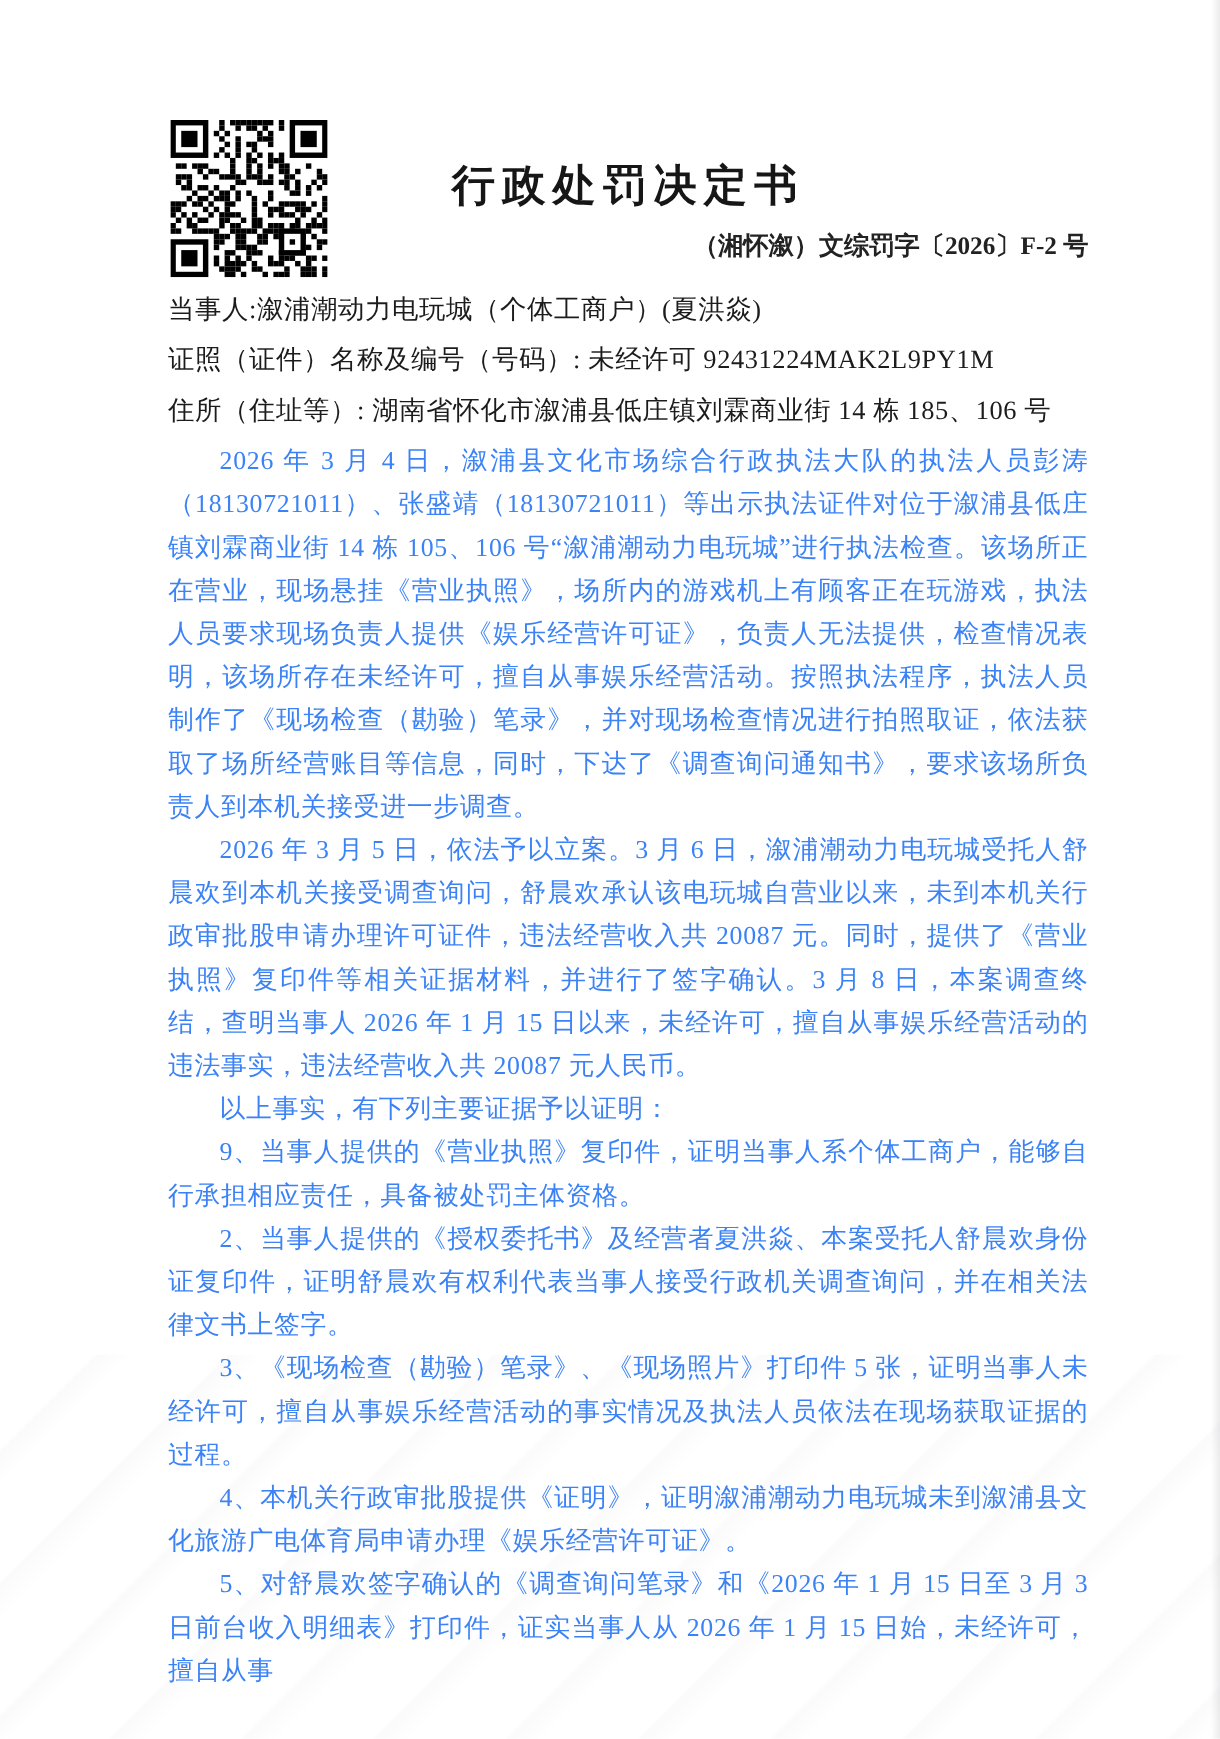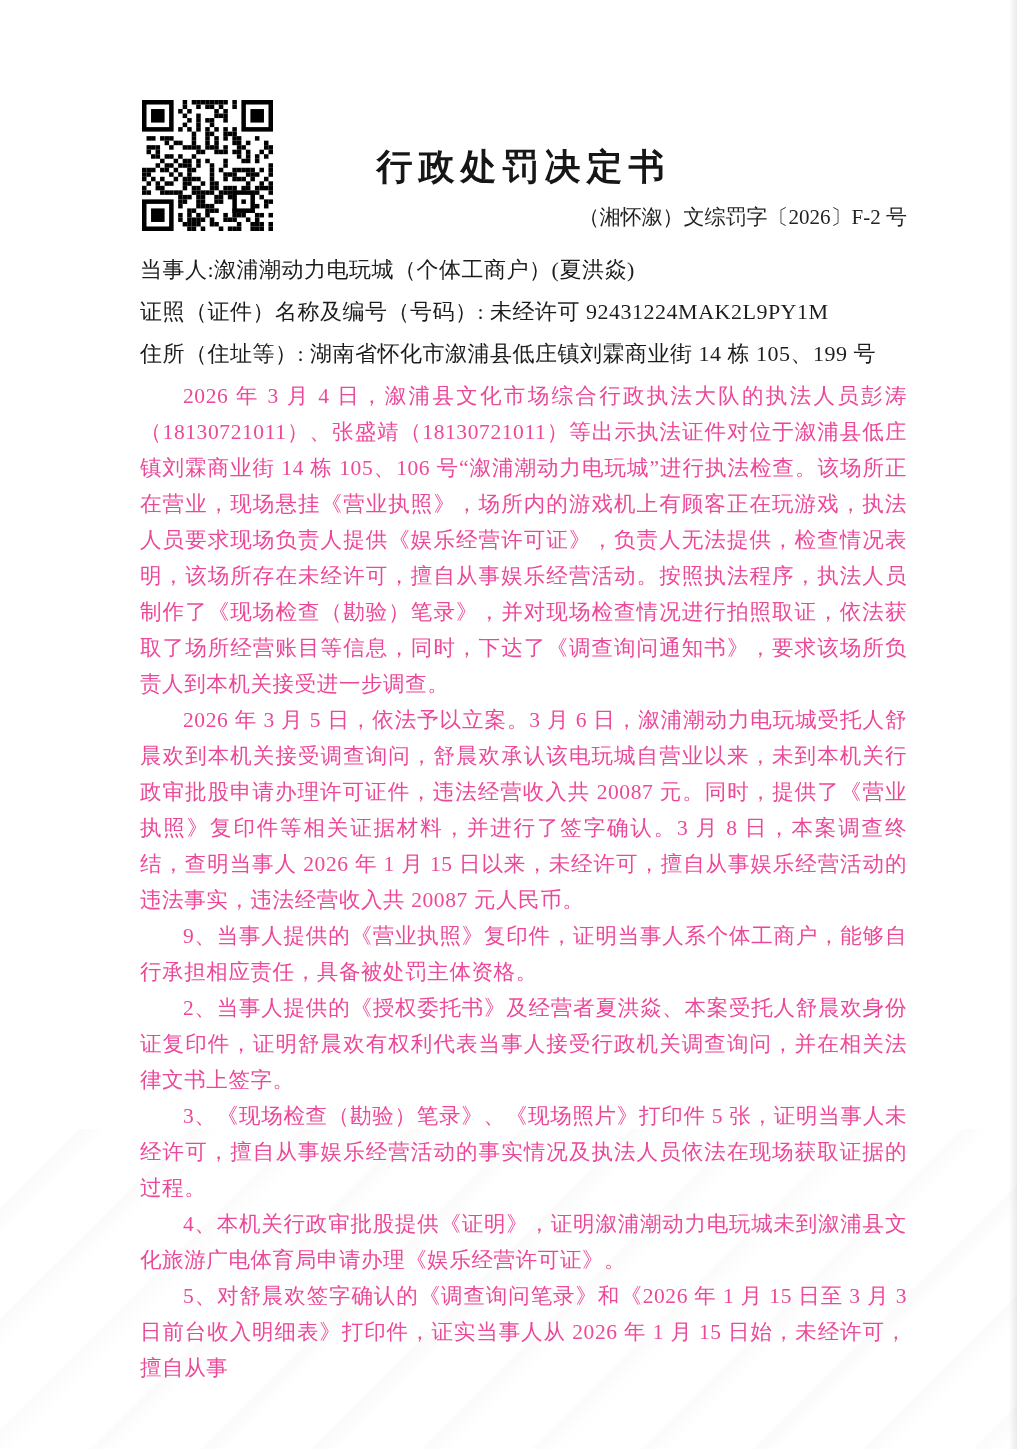--- a/index.html
+++ b/index.html
@@ -26,55 +26,56 @@
     background: repeating-linear-gradient(135deg,
       rgba(130,130,145,0.00) 0px, rgba(130,130,145,0.00) 55px,
       rgba(130,130,145,0.035) 58px, rgba(130,130,145,0.00) 78px);
     pointer-events: none;
   }
   .qr {
     position: absolute; left: 142px; top: 100px;
     width: 131px; height: 131px;
   }
   .content {
-    position: absolute; left: 0; top: 16px; width: 1017px;
+    position: absolute; left: 0; top: 4px; width: 1017px;
     padding: 0 110px 0 140px;
   }
   .doc-title {
     margin-top: 128px;
     text-align: center;
     font-size: 36px;
     line-height: 46px;
     font-weight: 700;
     letter-spacing: 6px;
     color: #161616;
   }
   .doc-number {
     margin-top: 12px;
     text-align: right;
     font-size: 21px;
     line-height: 30px;
     color: #222222;
+    font-weight: bold;
   }
   .meta { margin-top: 17px; }
   .meta p {
     font-size: 22px;
     line-height: 42px;
     letter-spacing: 0.5px;
     white-space: nowrap;
     color: #1c1c1c;
   }
   .body-text { margin-top: 3px; }
   .body-text p {
     font-size: 21.5px;
     line-height: 36px;
     letter-spacing: 0.6px;
     text-indent: 2em;
     text-align: justify;
-    color: #ec4899;
+    color: #3b82f6;
   }
 </style>
 </head>
 <body>
 
 <div class="page">
 
   <div class="qr"><svg width="131" height="131" viewBox="0 0 131 131" xmlns="http://www.w3.org/2000/svg">
         <rect x="40.66" y="0.00" width="4.52" height="4.52" fill="#000000"></rect>
         <rect x="49.69" y="0.00" width="4.52" height="4.52" fill="#000000"></rect>
@@ -394,26 +395,27 @@
         <rect x="99.37931034482759" y="99.37931034482759" width="4.517241379310345" height="4.517241379310345" fill="#000000"></rect>
       </svg></div>
 
   <div class="content">
     <h1 class="doc-title">行政处罚决定书</h1>
     <div class="doc-number">（湘怀溆）文综罚字〔2026〕F-2 号</div>
 
     <div class="meta">
       <p>当事人:溆浦潮动力电玩城（个体工商户）(夏洪焱)</p>
       <p>证照（证件）名称及编号（号码）: 未经许可 92431224MAK2L9PY1M</p>
-      <p>住所（住址等）: 湖南省怀化市溆浦县低庄镇刘霖商业街 14 栋 105、199 号</p>
+      <p>住所（住址等）: 湖南省怀化市溆浦县低庄镇刘霖商业街 14 栋 185、106 号</p>
     </div>
 
     <div class="body-text">
       <p>2026 年 3 月 4 日，溆浦县文化市场综合行政执法大队的执法人员彭涛（18130721011）、张盛靖（18130721011）等出示执法证件对位于溆浦县低庄镇刘霖商业街 14 栋 105、106 号“溆浦潮动力电玩城”进行执法检查。该场所正在营业，现场悬挂《营业执照》，场所内的游戏机上有顾客正在玩游戏，执法人员要求现场负责人提供《娱乐经营许可证》，负责人无法提供，检查情况表明，该场所存在未经许可，擅自从事娱乐经营活动。按照执法程序，执法人员制作了《现场检查（勘验）笔录》，并对现场检查情况进行拍照取证，依法获取了场所经营账目等信息，同时，下达了《调查询问通知书》，要求该场所负责人到本机关接受进一步调查。</p>
       <p>2026 年 3 月 5 日，依法予以立案。3 月 6 日，溆浦潮动力电玩城受托人舒晨欢到本机关接受调查询问，舒晨欢承认该电玩城自营业以来，未到本机关行政审批股申请办理许可证件，违法经营收入共 20087 元。同时，提供了《营业执照》复印件等相关证据材料，并进行了签字确认。3 月 8 日，本案调查终结，查明当事人 2026 年 1 月 15 日以来，未经许可，擅自从事娱乐经营活动的违法事实，违法经营收入共 20087 元人民币。</p>
+      <p>以上事实，有下列主要证据予以证明：</p>
       <p>9、当事人提供的《营业执照》复印件，证明当事人系个体工商户，能够自行承担相应责任，具备被处罚主体资格。</p>
       <p>2、当事人提供的《授权委托书》及经营者夏洪焱、本案受托人舒晨欢身份证复印件，证明舒晨欢有权利代表当事人接受行政机关调查询问，并在相关法律文书上签字。</p>
       <p>3、《现场检查（勘验）笔录》、《现场照片》打印件 5 张，证明当事人未经许可，擅自从事娱乐经营活动的事实情况及执法人员依法在现场获取证据的过程。</p>
       <p>4、本机关行政审批股提供《证明》，证明溆浦潮动力电玩城未到溆浦县文化旅游广电体育局申请办理《娱乐经营许可证》。</p>
       <p>5、对舒晨欢签字确认的《调查询问笔录》和《2026 年 1 月 15 日至 3 月 3 日前台收入明细表》打印件，证实当事人从 2026 年 1 月 15 日始，未经许可，擅自从事</p>
     </div>
   </div>
 
   <div class="streaks"></div>
   <div class="edge-shade"></div>

